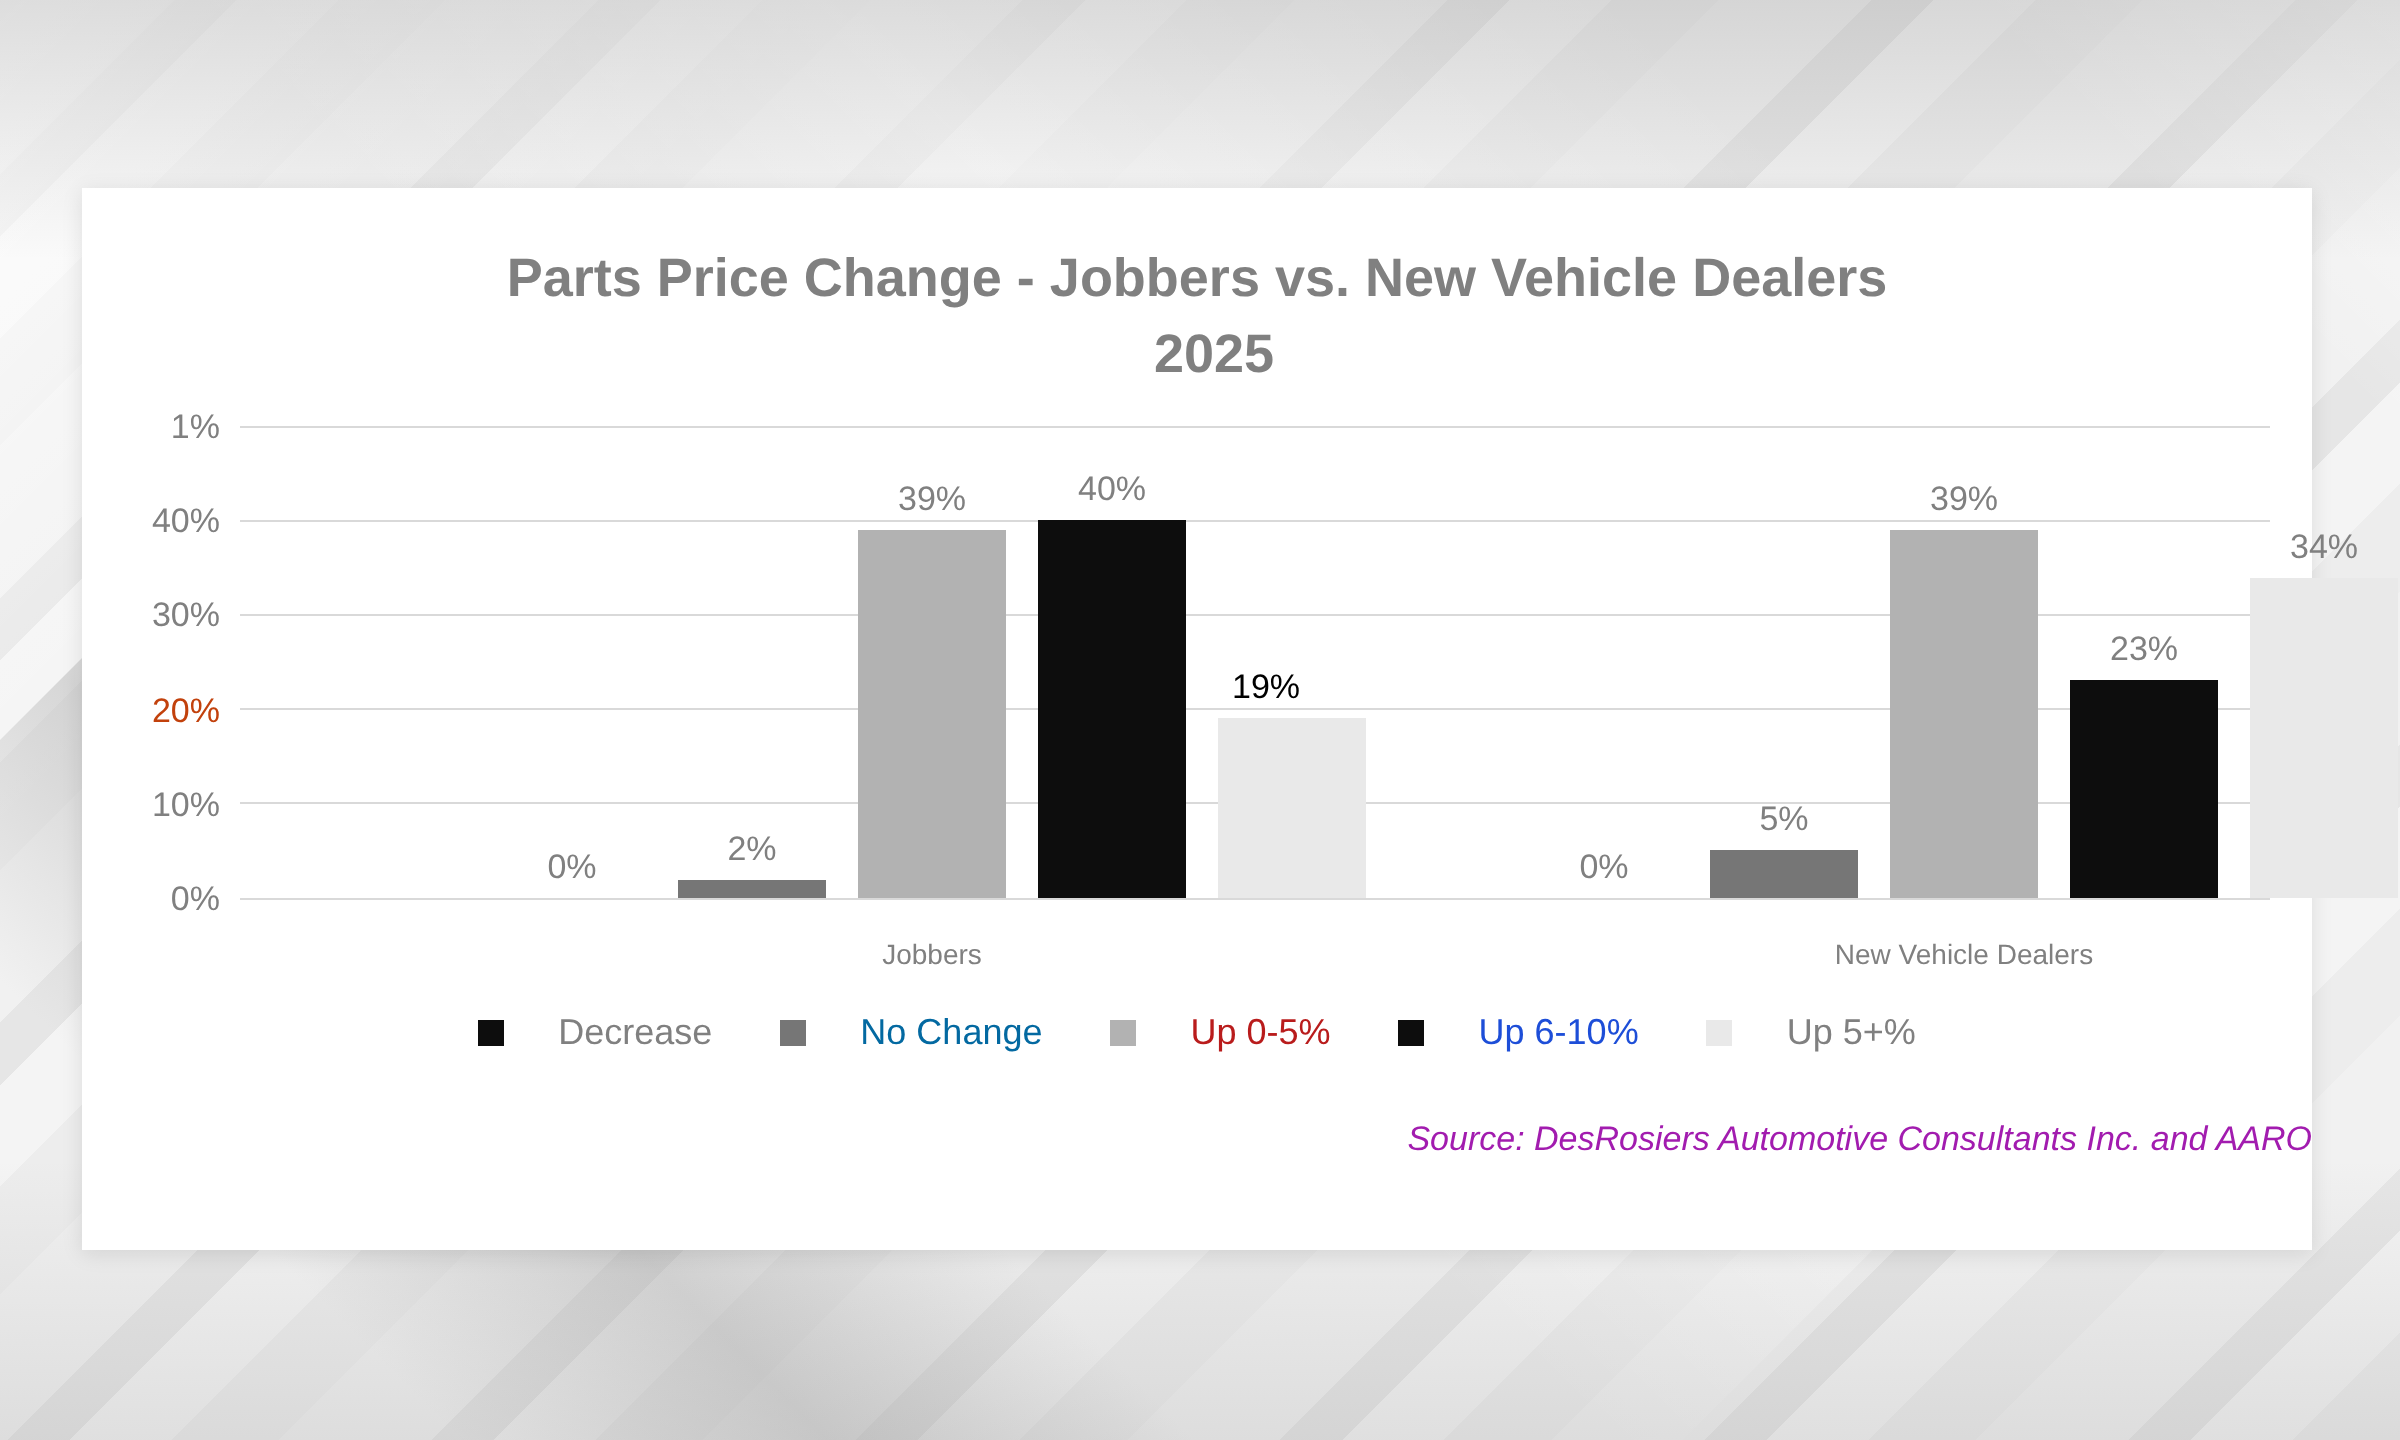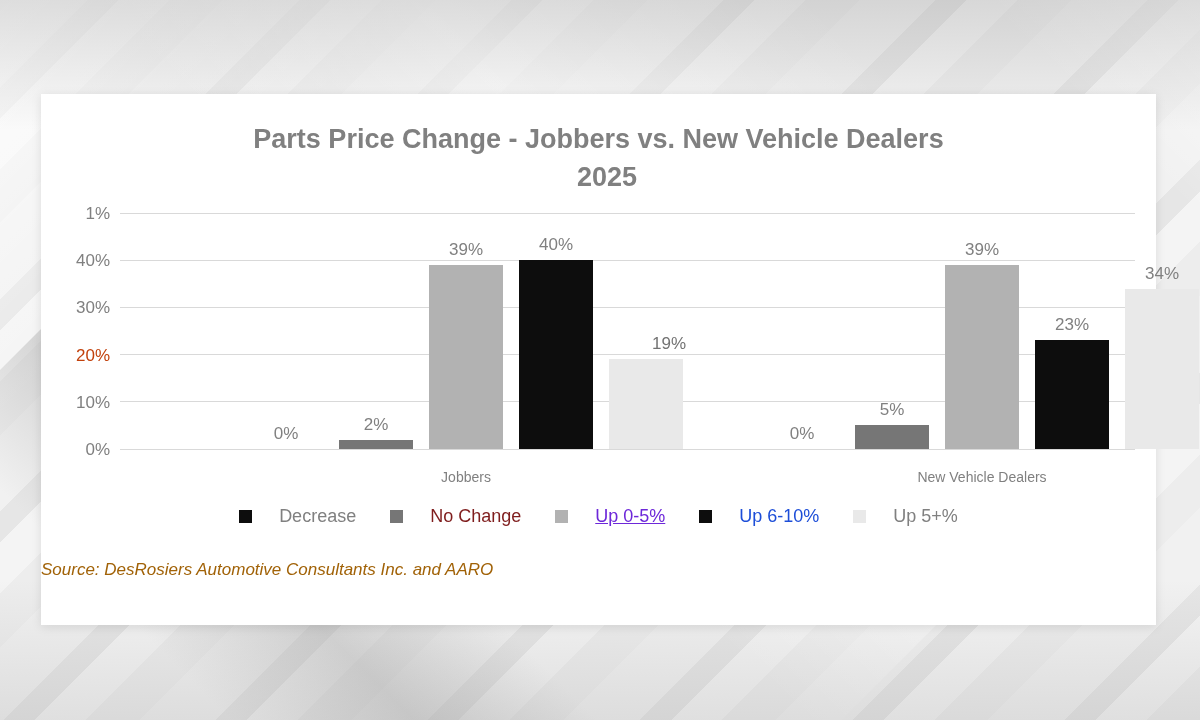--- a/index.html
+++ b/index.html
@@ -180,22 +180,22 @@
     white-space: nowrap;
     margin-left: 20px;
   }
 
   
   #source-note {
     position: absolute;
     left: 0;
     top: 466px;
     width: 1115px;
-    text-align: left;
-    color: #a16207;
+    text-align: right;
+    color: #a21caf;
     font-size: 17px;
     font-style: italic;
     white-space: nowrap;
   }
 </style>
 </head>
 <body>
 
 <div id="backdrop">
   <div id="backdrop-sheen-a"></div>
@@ -237,45 +237,45 @@
         <div class="bar" style="left: 735px; width: 74px; height: 23.6px; background: rgb(118, 118, 118);"></div>
         <div class="bar" style="left: 825px; width: 74px; height: 184.08px; background: rgb(178, 178, 178);"></div>
         <div class="bar" style="left: 915px; width: 74px; height: 108.56px; background: rgb(13, 13, 13);"></div>
         <div class="bar" style="left: 1005px; width: 74px; height: 160.48px; background: rgb(233, 233, 233);"></div>
       </div>
     <div id="bar-labels">
         <div class="bar-label" style="left: 129px; width: 74px; top: 212px; color: rgb(128, 128, 128);">0%</div>
         <div class="bar-label" style="left: 219px; width: 74px; top: 202.56px; color: rgb(128, 128, 128);">2%</div>
         <div class="bar-label" style="left: 309px; width: 74px; top: 27.92px; color: rgb(128, 128, 128);">39%</div>
         <div class="bar-label" style="left: 399px; width: 74px; top: 23.2px; color: rgb(128, 128, 128);">40%</div>
-        <div class="bar-label" style="left: 512px; width: 74px; top: 122.32px; color: #737373;">19%</div>
+        <div class="bar-label" style="left: 476px; width: 74px; top: 122.32px; color: #000000;">19%</div>
         <div class="bar-label" style="left: 645px; width: 74px; top: 212px; color: rgb(128, 128, 128);">0%</div>
         <div class="bar-label" style="left: 735px; width: 74px; top: 188.4px; color: rgb(128, 128, 128);">5%</div>
         <div class="bar-label" style="left: 825px; width: 74px; top: 27.92px; color: rgb(128, 128, 128);">39%</div>
         <div class="bar-label" style="left: 915px; width: 74px; top: 103.44px; color: rgb(128, 128, 128);">23%</div>
         <div class="bar-label" style="left: 1005px; width: 74px; top: 51.52px; color: rgb(128, 128, 128);">34%</div>
       </div>
     <div id="cat-labels">
         <div class="cat-label" style="left: 129px; width: 434px; top: 256px; color: rgb(128, 128, 128);">Jobbers</div>
         <div class="cat-label" style="left: 645px; width: 434px; top: 256px; color: rgb(128, 128, 128);">New Vehicle Dealers</div>
       </div>
   </div>
 
   <div id="legend">
       <div class="legend-item">
         <span class="legend-swatch" style="background: rgb(13, 13, 13);"></span>
         <span class="legend-text" style="color: rgb(128, 128, 128);">Decrease</span>
       </div>
       <div class="legend-item">
         <span class="legend-swatch" style="background: rgb(118, 118, 118);"></span>
-        <span class="legend-text" style="color: #7f1d1d;">No Change</span>
+        <span class="legend-text" style="color: #0369a1;">No Change</span>
       </div>
       <div class="legend-item">
         <span class="legend-swatch" style="background: rgb(178, 178, 178);"></span>
-        <span class="legend-text" style="color: #6d28d9; text-decoration: underline;">Up 0-5%</span>
+        <span class="legend-text" style="color: #b91c1c;">Up 0-5%</span>
       </div>
       <div class="legend-item">
         <span class="legend-swatch" style="background: rgb(13, 13, 13);"></span>
         <span class="legend-text" style="color: #1d4ed8;">Up 6-10%</span>
       </div>
       <div class="legend-item">
         <span class="legend-swatch" style="background: rgb(233, 233, 233);"></span>
         <span class="legend-text" style="color: rgb(128, 128, 128);">Up 5+%</span>
       </div>
     </div>

